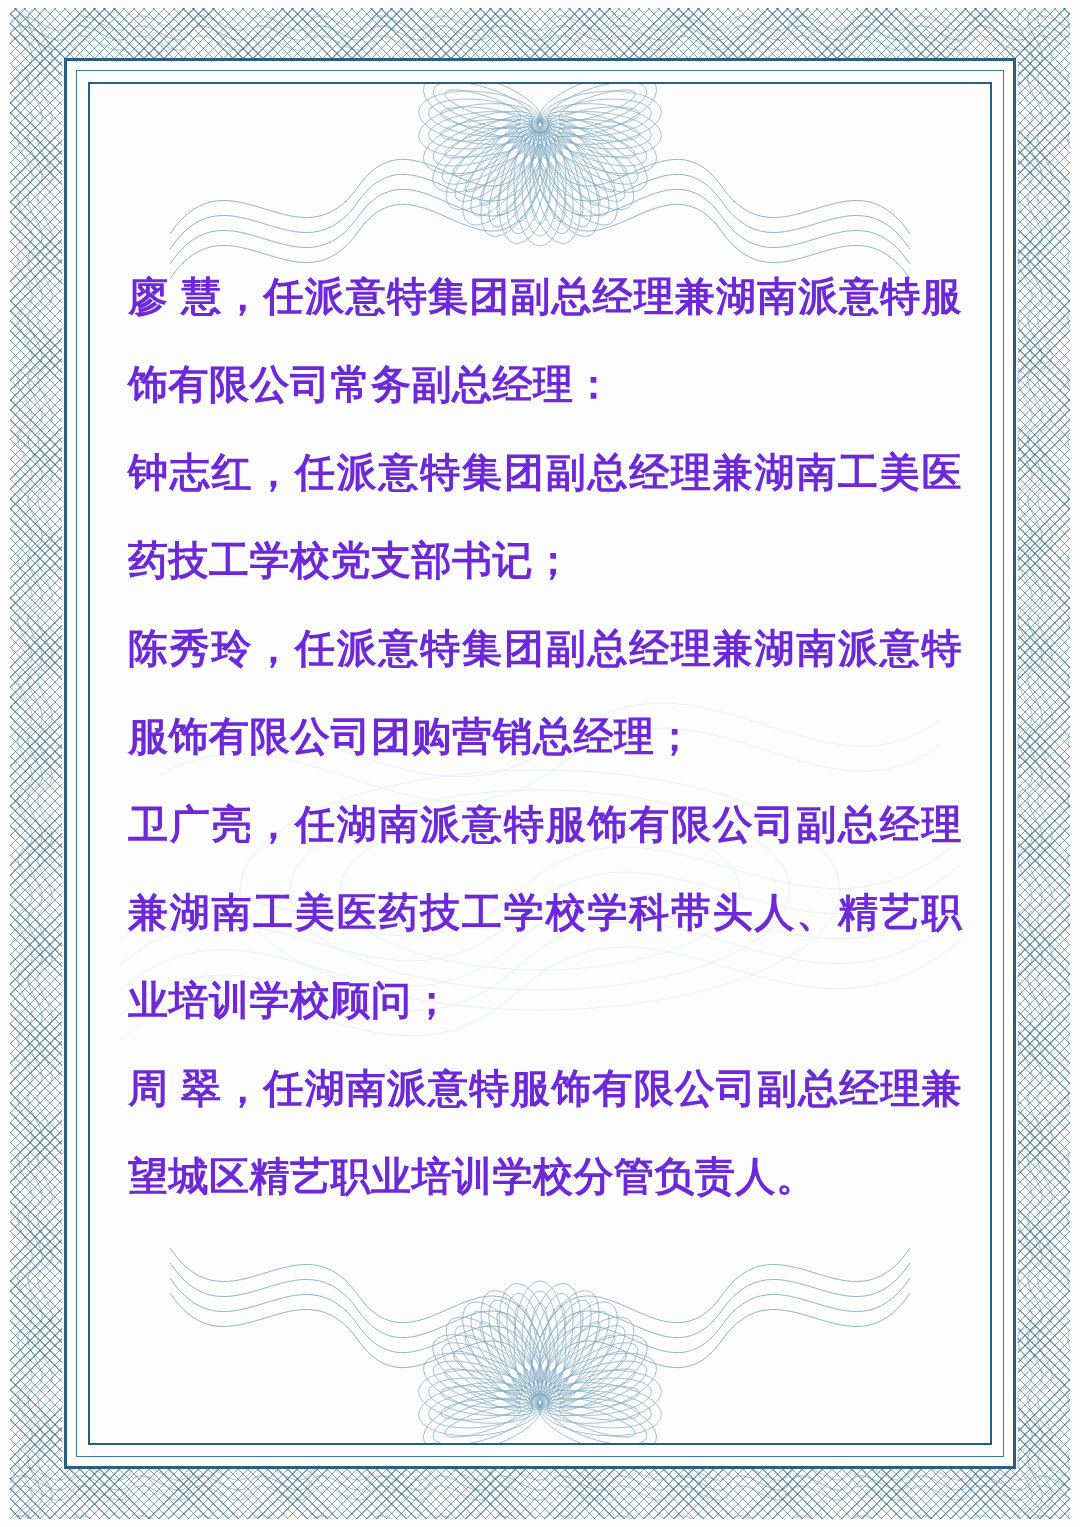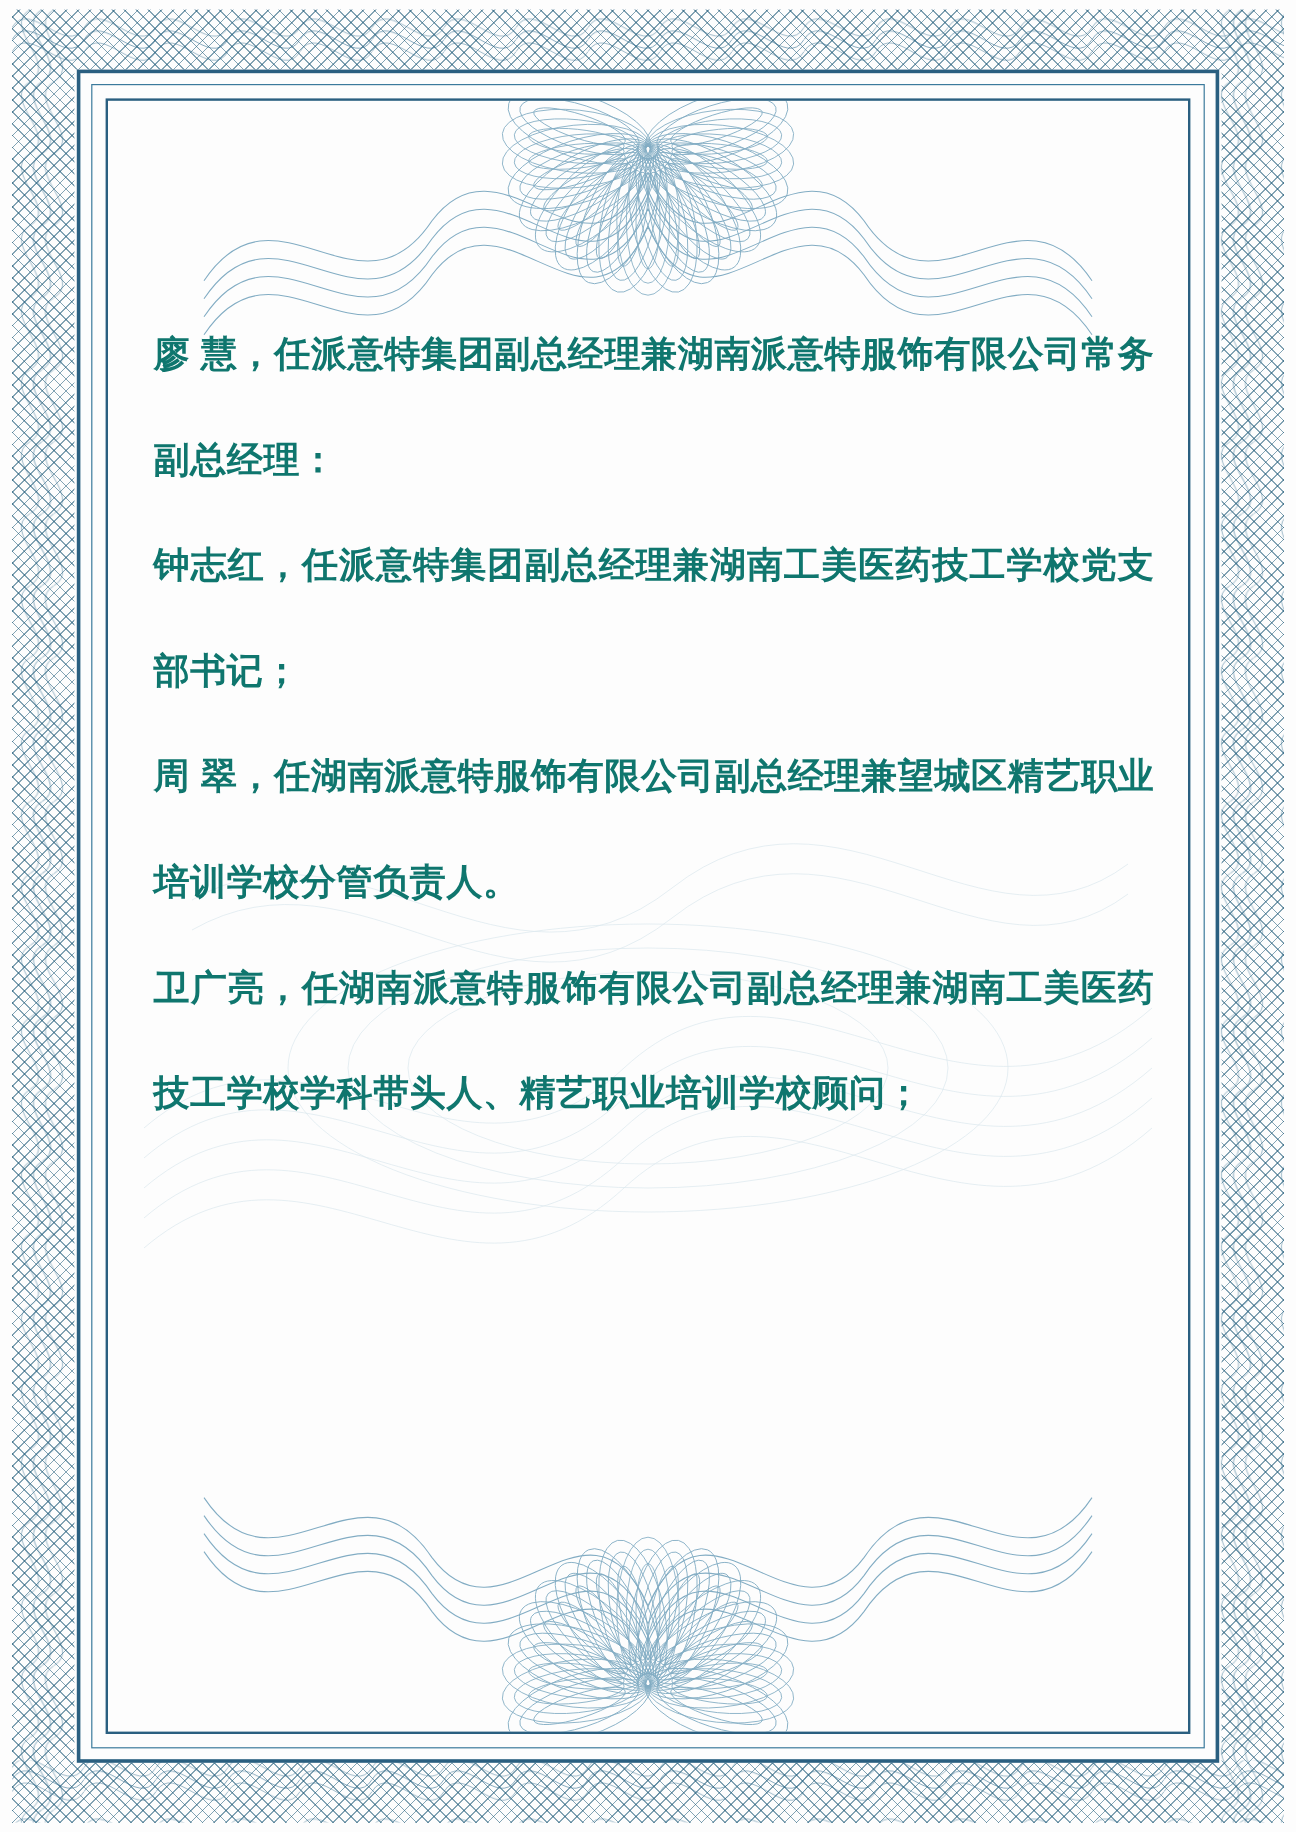--- a/index.html
+++ b/index.html
@@ -106,23 +106,23 @@
   
   .content {
     position: absolute;
     left: 128px;
     right: 118px;
     top: 252px;
     bottom: 300px;
   }
   .para {
     font-family: "Liberation Sans", sans-serif;
-    font-size: 30px;
+    font-size: 40px;
     line-height: 88px;
-    color: #0f766e;
+    color: #6d28d9;
     letter-spacing: 0.5px;
     text-align: justify;
     margin: 0;
     text-justify: inter-ideograph;
   }
   .para .nm {
     font-weight: bold;
   }
   .para .txt {
     font-weight: bold;
@@ -243,20 +243,23 @@
   </svg>
 
   <div class="content">
     <p class="para">
       <span class="nm">廖 慧，</span><span class="txt">任派意特集团副总经理兼湖南派意特服饰有限公司常务副总经理：</span>
     </p>
     <p class="para">
       <span class="nm">钟志红，</span><span class="txt">任派意特集团副总经理兼湖南工美医药技工学校党支部书记；</span>
     </p>
     <p class="para">
+      <span class="nm">陈秀玲，</span><span class="txt">任派意特集团副总经理兼湖南派意特服饰有限公司团购营销总经理；</span>
+    </p>
+    <p class="para">
+      <span class="nm">卫广亮，</span><span class="txt">任湖南派意特服饰有限公司副总经理兼湖南工美医药技工学校学科带头人、精艺职业培训学校顾问；</span>
+    </p>
+    <p class="para">
       <span class="nm">周 翠，</span><span class="txt">任湖南派意特服饰有限公司副总经理兼望城区精艺职业培训学校分管负责人。</span>
     </p>
-    <p class="para">
-      <span class="nm">卫广亮，</span><span class="txt">任湖南派意特服饰有限公司副总经理兼湖南工美医药技工学校学科带头人、精艺职业培训学校顾问；</span>
-    </p>
   </div>
 
 </div>
 
 </body></html>

